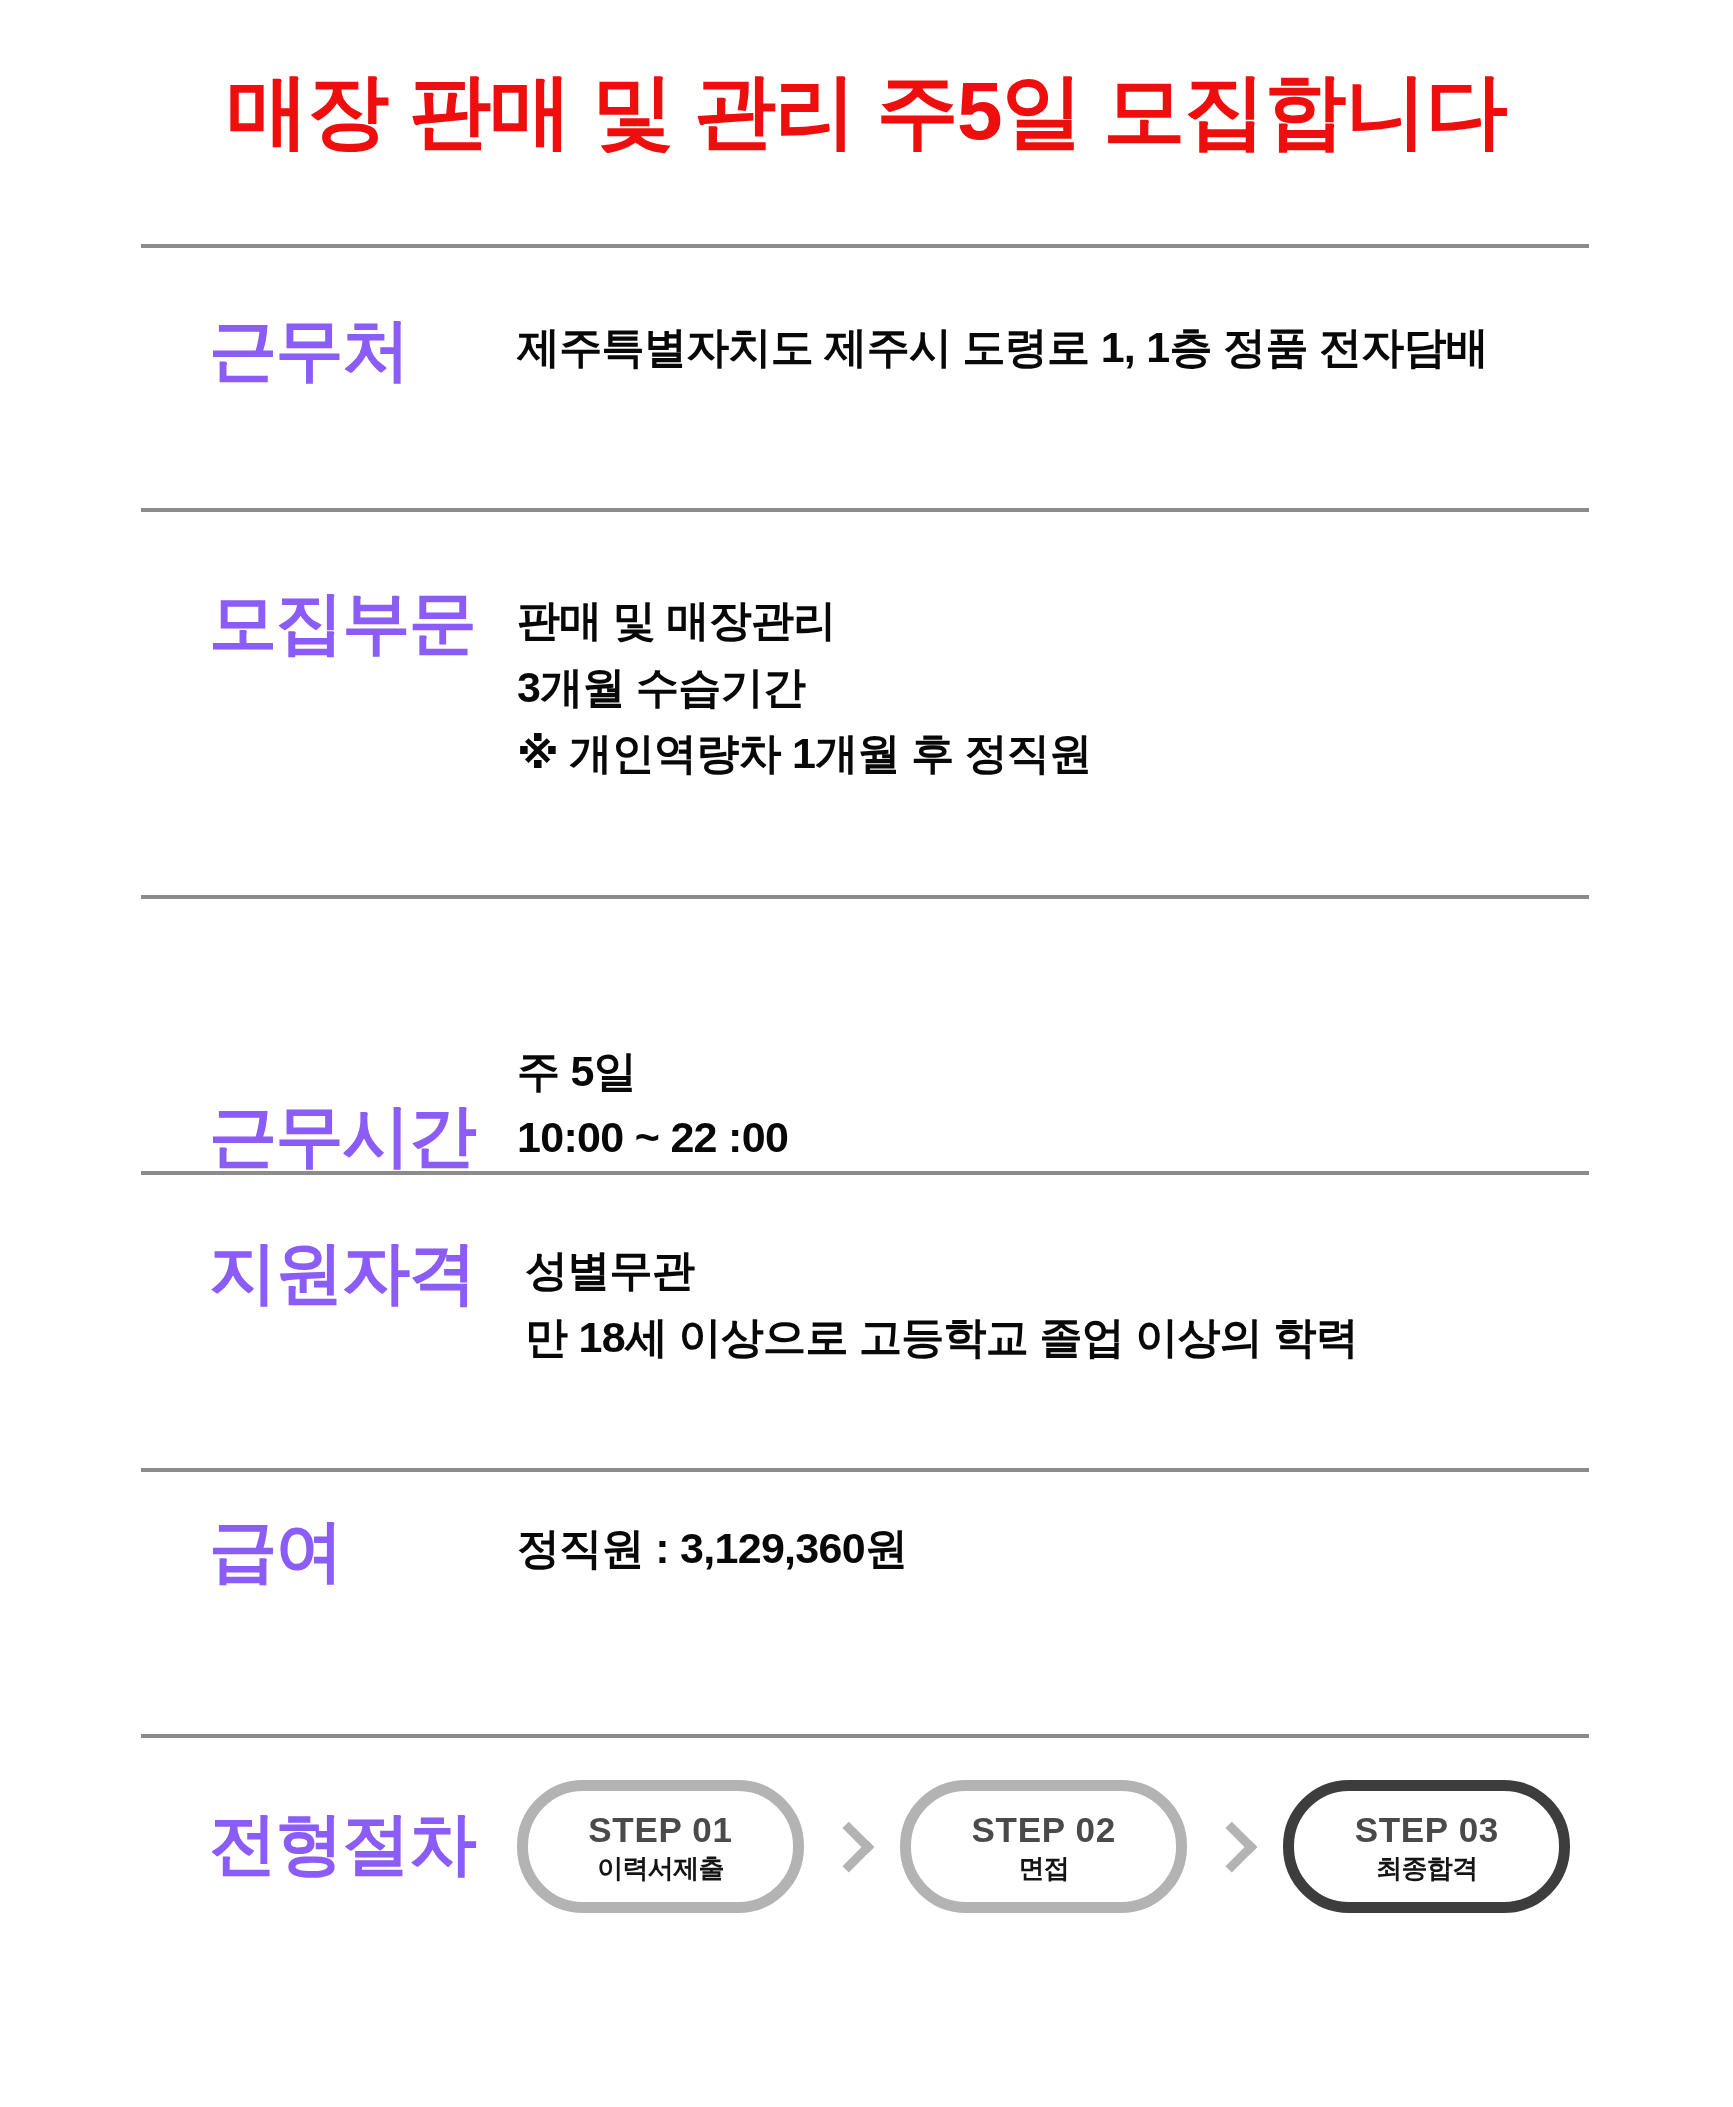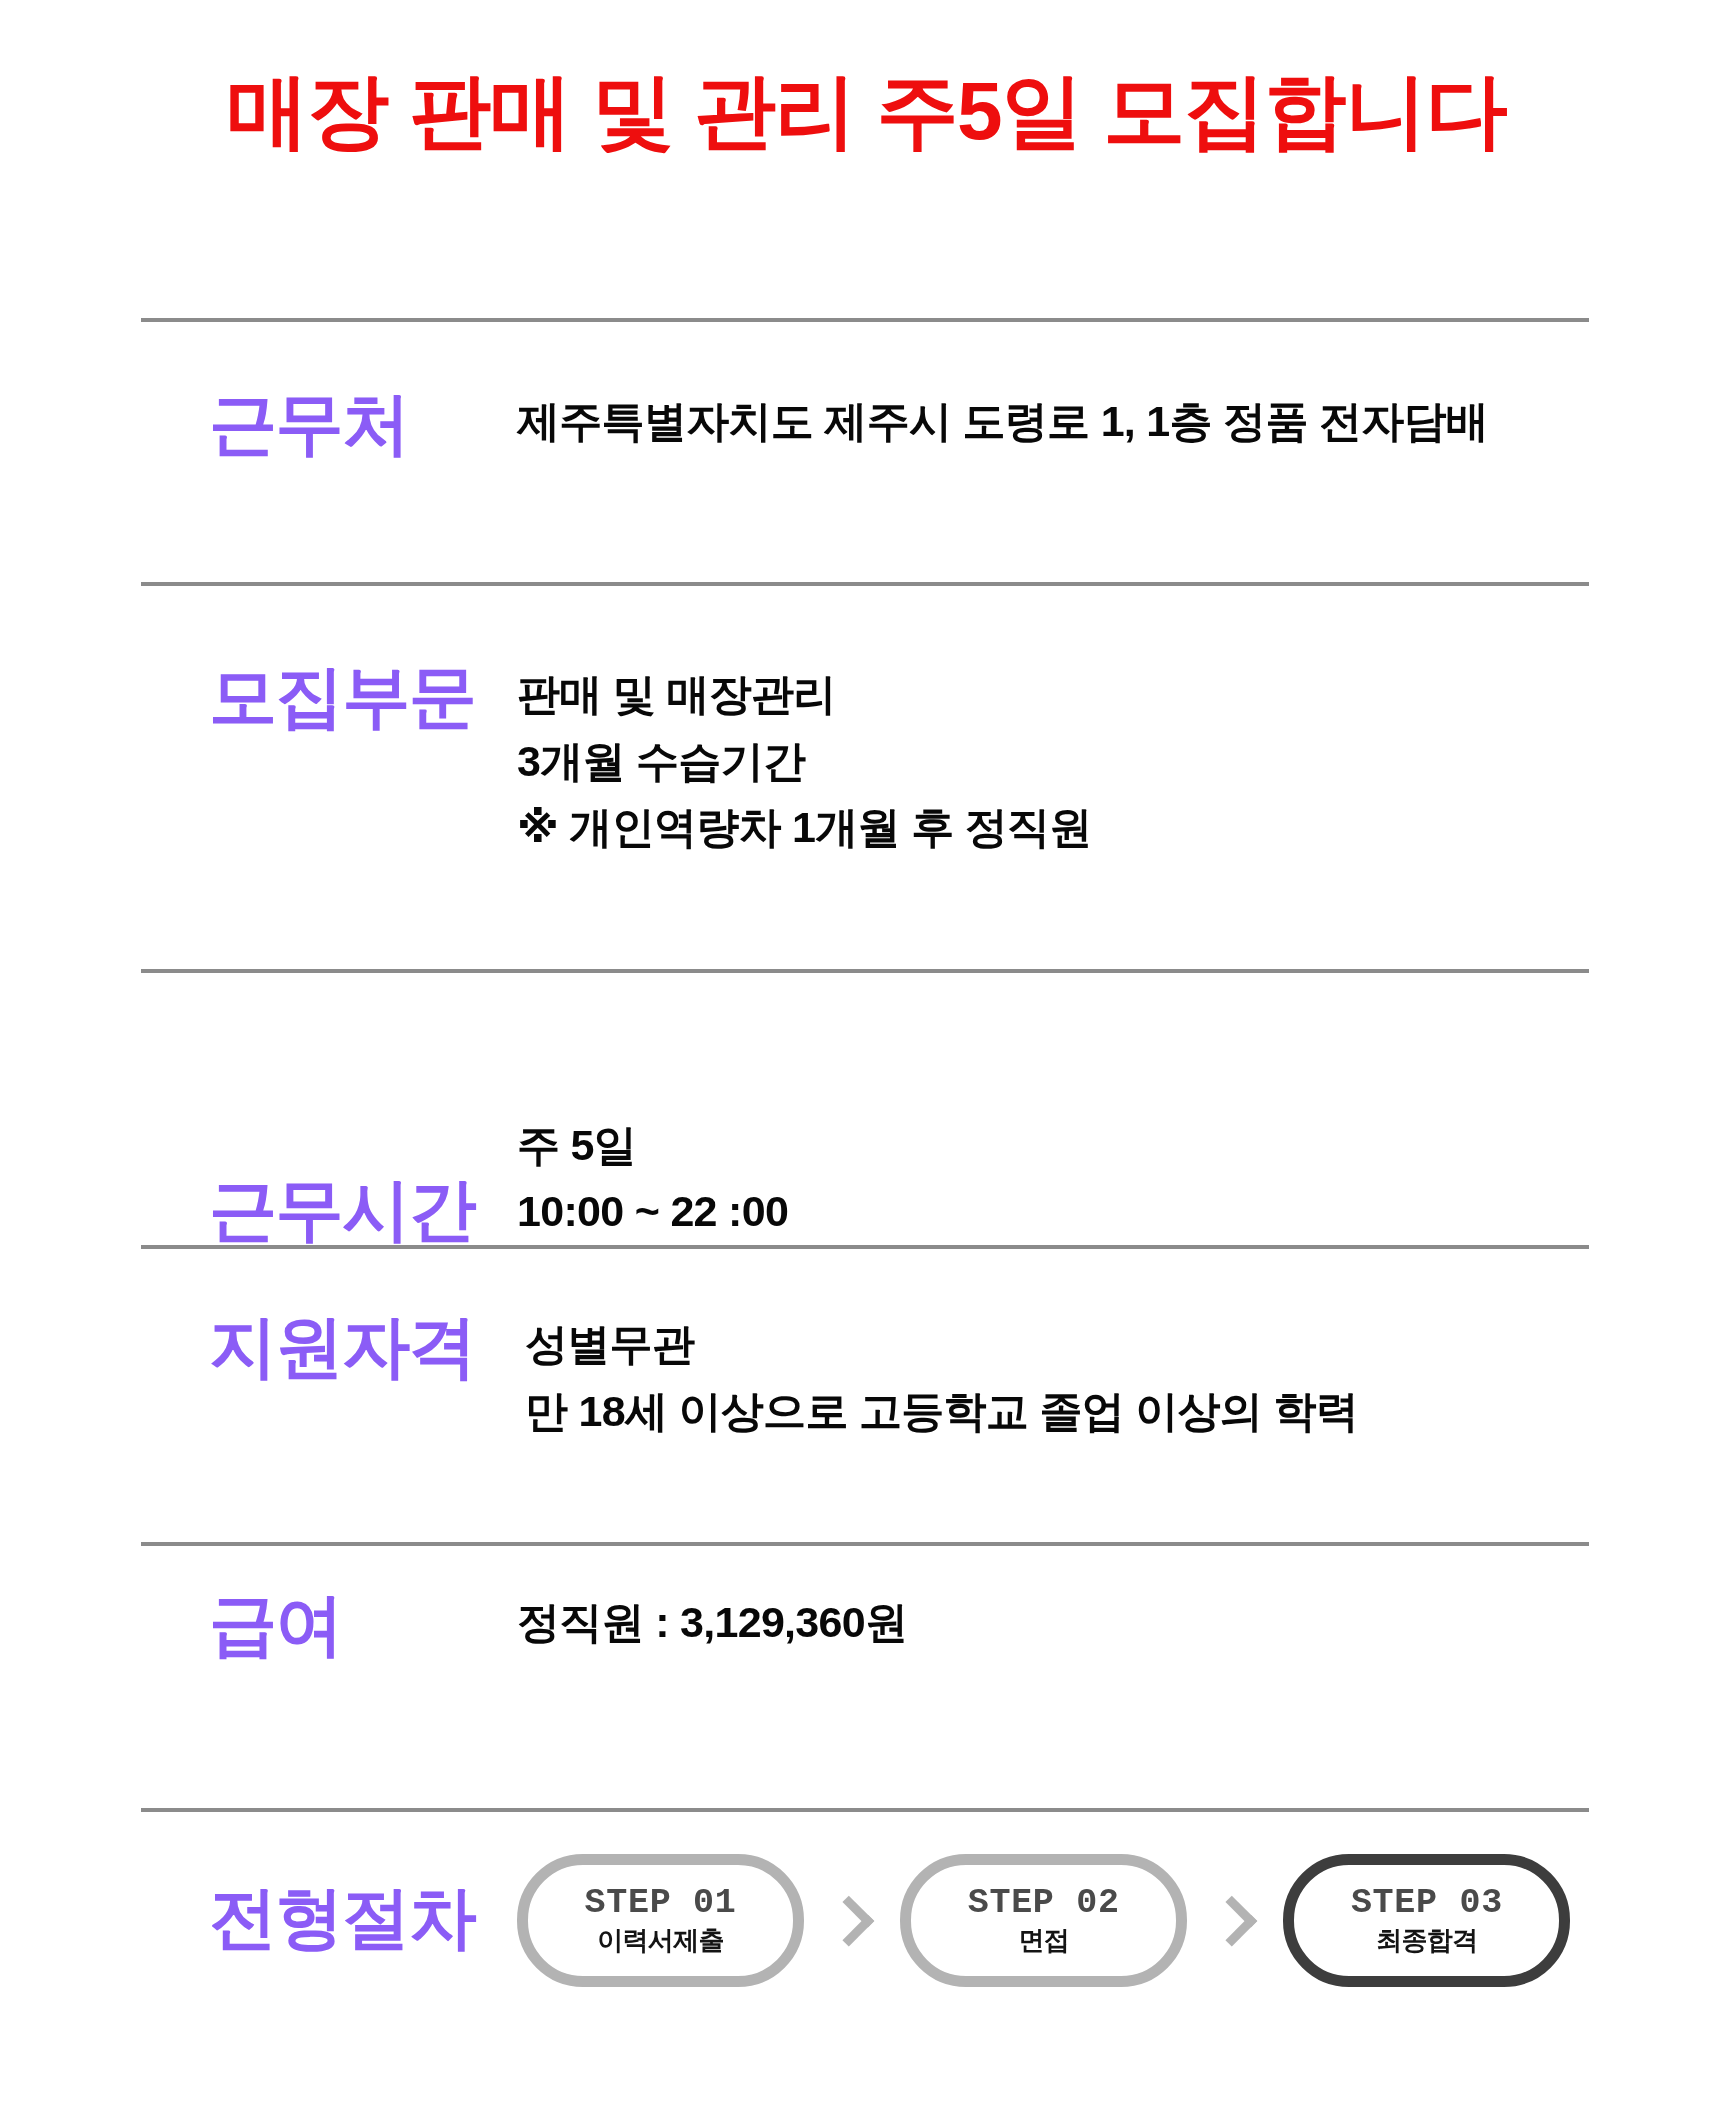--- a/index.html
+++ b/index.html
@@ -10,21 +10,21 @@
   }
   .page {
     position: relative;
     width: 1733px;
     height: 2108px;
     background: #ffffff;
     overflow: hidden;
   }
   
   .header {
-    height: 318px;
+    height: 244px;
     display: flex;
     align-items: flex-start;
     justify-content: center;
   }
   .title {
     margin-top: 62px;
     font-size: 82px;
     line-height: 1.2;
     font-weight: 800;
     color: #ee0e0e;
@@ -81,21 +81,20 @@
     min-width: 287px;
     height: 133px;
     border: 11.2px solid #b3b3b3;
     border-radius: 66px;
     background: #ffffff;
     display: flex;
     flex-direction: column;
     align-items: center;
     justify-content: center;
     padding: 0 28px;
-    font-family: Liberation Mono, monospace;
   }
   .step-pill.emphasis { border-color: #3d3d3d; }
   .step-num {
     font-size: 35px;
     line-height: 1.25;
     font-weight: 600;
     color: #4a4a4a;
     letter-spacing: 0.7px;
     white-space: nowrap;
   }

